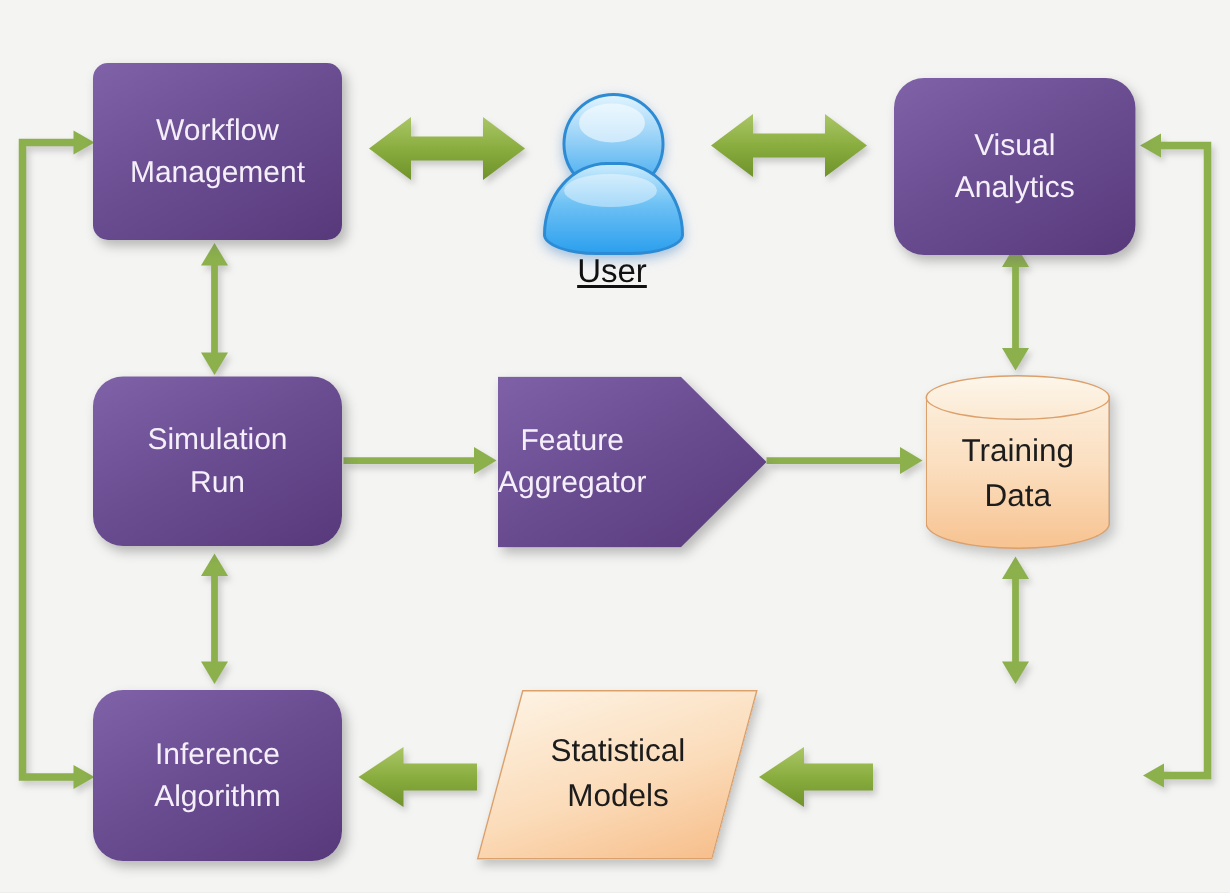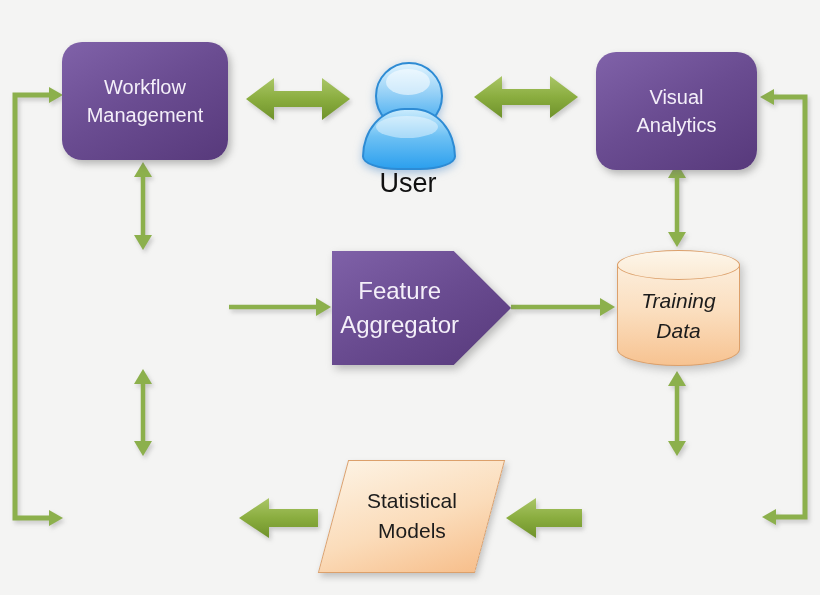--- a/index.html
+++ b/index.html
@@ -22,27 +22,27 @@
   .node-label{white-space:pre-line;}
   
   .pentagon{
     position:absolute;left:332px;top:251px;width:179px;height:114px;
     filter:drop-shadow(3px 4px 4px rgba(110,110,110,0.45));
   }
   .pentagon .shape{
     width:100%;height:100%;
     clip-path:polygon(0% 0%,68% 0%,100% 50%,68% 100%,0% 100%);
     background:linear-gradient(150deg,#7f61a8 0%,#694b90 50%,#57397b 100%);
-    display:flex;align-items:center;justify-content:flex-end;
+    display:flex;align-items:center;justify-content:flex-start;
     padding-right:52px;box-sizing:border-box;
-    color:#f4eff9;font-size:24px;line-height:1.42;text-align:center;
+    color:#f4eff9;font-size:20px;line-height:1.42;text-align:center;
   }
   
   .cylinder{position:absolute;left:617px;top:250px;width:123px;height:117px;
-    filter:drop-shadow(3px 4px 4px rgba(120,120,120,0.4));font-style:italic;}
+    filter:drop-shadow(3px 4px 4px rgba(120,120,120,0.4));}
   .cyl-body{
     position:absolute;left:0;top:14px;width:121px;height:101px;
     border:1.5px solid #dca06b;border-top:none;
     border-radius:0 0 61px 61px / 0 0 17px 17px;
     background:linear-gradient(180deg,#fceedc 0%,#fbdfc0 45%,#f7c391 100%);
   }
   .cyl-top{
     position:absolute;left:0;top:0;width:121px;height:28px;
     border:1.5px solid #dca06b;border-radius:50%;
     background:linear-gradient(180deg,#fdf6ea 0%,#fbe9d2 100%);
@@ -83,21 +83,21 @@
     border:2px solid #2d8bd4;
     border-radius:50% 50% 42% 42% / 86% 86% 24% 24%;
     background:linear-gradient(180deg,#c9ebfd 0%,#6ec1f4 45%,#2da0ee 100%);
   }
   .user-body::after{
     content:"";position:absolute;left:12px;top:6px;width:62px;height:22px;
     border-radius:50%;background:rgba(255,255,255,0.42);
   }
   .user-label{
     position:absolute;left:348px;top:168px;width:120px;
-    text-align:center;color:#111;font-size:27px;
+    text-align:center;color:#111;font-size:22px;text-decoration:underline;
   }
 </style>
 </head>
 <body>
 
 <div class="canvas">
 
   <svg class="wires" viewBox="0 0 820 595" aria-hidden="true">
     <defs>
       <linearGradient id="gthick" x1="0" y1="0" x2="0" y2="1">
@@ -155,31 +155,39 @@
       <polygon fill="#8cb04c" points="63,518 49,510 49,526"></polygon>
     </g>
 
     <g>
       <path d="M 771 97 L 805 97 L 805 517 L 773 517" fill="none" stroke="#8cb04c" stroke-width="5"></path>
       <polygon fill="#8cb04c" points="760,97 774,89 774,105"></polygon>
       <polygon fill="#8cb04c" points="762,517 776,509 776,525"></polygon>
     </g>
   </svg>
 
-  <div class="pnode" style="left:62px;top:42px;width:166px;height:118px;">
+  <div class="pnode" style="left:62px;top:42px;width:166px;height:118px;border-radius:10px;">
     <span class="node-label">Workflow
 Management</span>
   </div>
 
   <div class="pnode" style="left:596px;top:52px;width:161px;height:118px;">
     <span class="node-label">Visual
 Analytics</span>
   </div>
 
-
+  <div class="pnode" style="left:62px;top:251px;width:166px;height:113px;">
+    <span class="node-label">Simulation
+Run</span>
+  </div>
+
+  <div class="pnode" style="left:62px;top:460px;width:166px;height:114px;">
+    <span class="node-label">Inference
+Algorithm</span>
+  </div>
 
 
   <div class="pentagon">
     <div class="shape">
       <span class="node-label">Feature
 Aggregator</span>
     </div>
   </div>
 
   <div class="cylinder">

